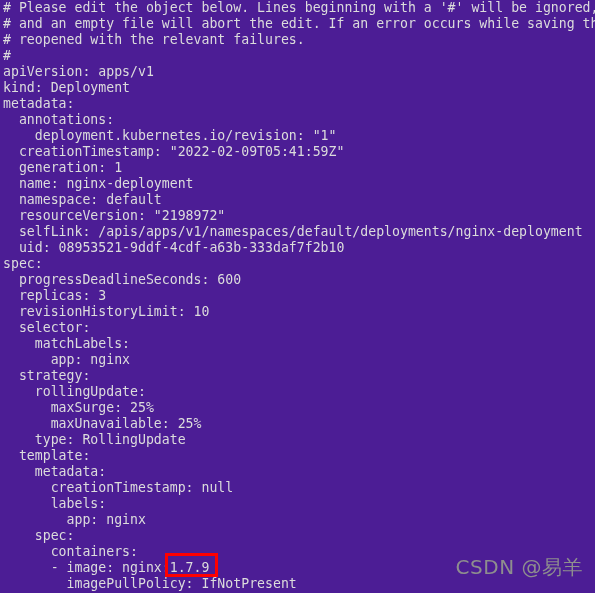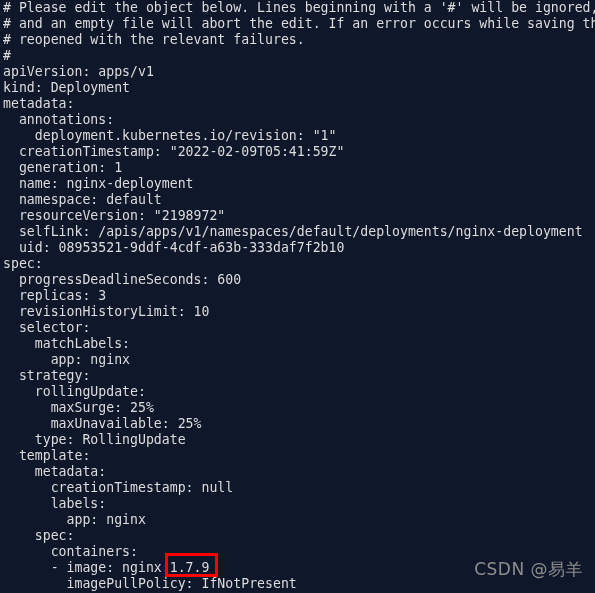--- a/index.html
+++ b/index.html
@@ -50,26 +50,26 @@
     height: 24px;
     border: 3px solid #ff0000;
     box-sizing: border-box;
     pointer-events: none;
   }
   #watermark {
     position: absolute;
     right: 12px;
     bottom: 12px;
     font-family: "DejaVu Sans", "Liberation Sans", sans-serif;
-    font-size: 17px;
+    font-size: 20px;
     color: #8e8e8e;
     letter-spacing: 0.5px;
     white-space: nowrap;
   }
 </style>
 </head>
 <body>
 
-<div id="terminal" style="background: #0f172a;">
+<div id="terminal" style="background: #4c1d95;">
   <div id="code" style="color: rgb(220, 220, 220);"><span class="code-line"># Please edit the object below. Lines beginning with a '#' will be ignored,</span><span class="code-line"># and an empty file will abort the edit. If an error occurs while saving this file will be</span><span class="code-line"># reopened with the relevant failures.</span><span class="code-line">#</span><span class="code-line">apiVersion: apps/v1</span><span class="code-line">kind: Deployment</span><span class="code-line">metadata:</span><span class="code-line">  annotations:</span><span class="code-line">    deployment.kubernetes.io/revision: "1"</span><span class="code-line">  creationTimestamp: "2022-02-09T05:41:59Z"</span><span class="code-line">  generation: 1</span><span class="code-line">  name: nginx-deployment</span><span class="code-line">  namespace: default</span><span class="code-line">  resourceVersion: "2198972"</span><span class="code-line">  selfLink: /apis/apps/v1/namespaces/default/deployments/nginx-deployment</span><span class="code-line">  uid: 08953521-9ddf-4cdf-a63b-333daf7f2b10</span><span class="code-line">spec:</span><span class="code-line">  progressDeadlineSeconds: 600</span><span class="code-line">  replicas: 3</span><span class="code-line">  revisionHistoryLimit: 10</span><span class="code-line">  selector:</span><span class="code-line">    matchLabels:</span><span class="code-line">      app: nginx</span><span class="code-line">  strategy:</span><span class="code-line">    rollingUpdate:</span><span class="code-line">      maxSurge: 25%</span><span class="code-line">      maxUnavailable: 25%</span><span class="code-line">    type: RollingUpdate</span><span class="code-line">  template:</span><span class="code-line">    metadata:</span><span class="code-line">      creationTimestamp: null</span><span class="code-line">      labels:</span><span class="code-line">        app: nginx</span><span class="code-line">    spec:</span><span class="code-line">      containers:</span><span class="code-line">      - image: nginx:1.7.9</span><span class="code-line">        imagePullPolicy: IfNotPresent</span></div>
   <div id="highlight-box" style="left: 165px; top: 553px; width: 53px; height: 24px; border-color: rgb(255, 0, 0);"></div>
   <div id="watermark" style="color: rgb(142, 142, 142);">CSDN @易羊</div>
 </div>
 
 </body></html>

